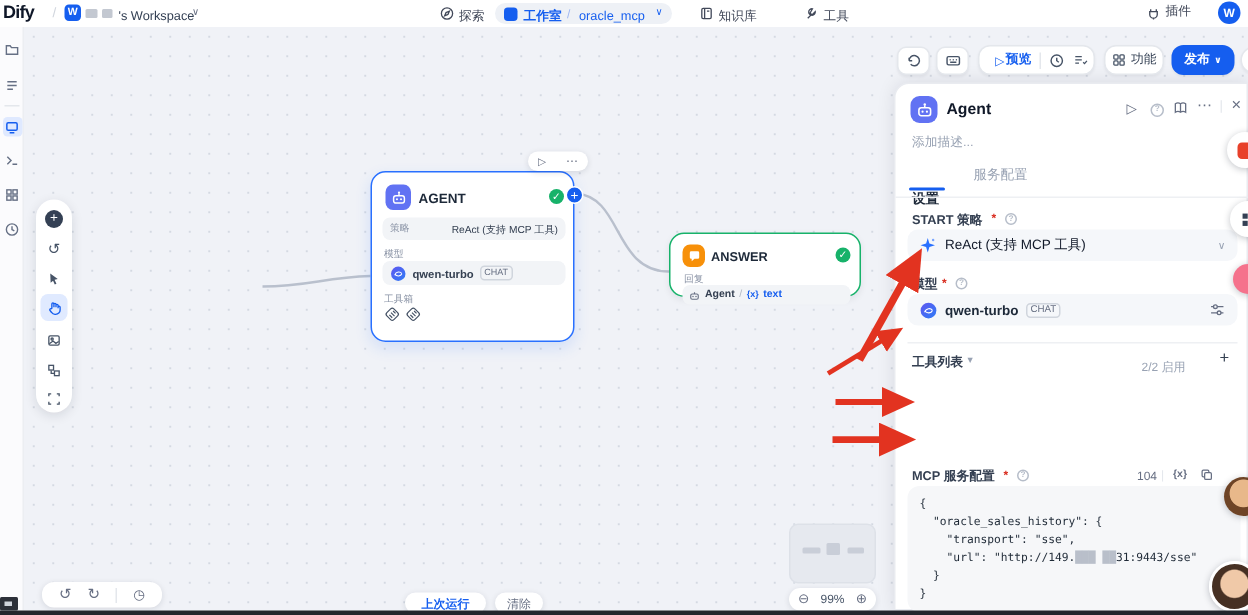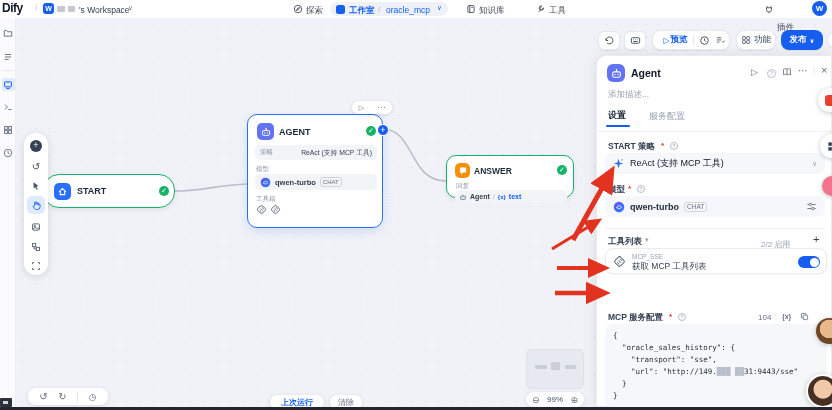--- a/index.html
+++ b/index.html
@@ -117,21 +117,21 @@
           <path d="M9 3 a3.5 3.5 0 1 0 3 3 L8.5 9.5 L6.5 7.5 Z M8 9 L4 13"></path>
         </svg>
     </span>
     <span class="abs tb-txt" style="left:549px;top:4.5px">工具</span>
 
     <span class="abs" style="left:764px;top:4px">
       <svg width="10" height="10" viewBox="0 0 16 16" fill="none" stroke="#42495a" stroke-width="1.4">
           <path d="M5 6 V3.5 M11 6 V3.5 M4 6 h8 v3 a4 4 0 0 1 -8 0 Z M8 13 v1.5"></path>
         </svg>
     </span>
-    <span class="abs tb-txt" style="left:777px;top:22px">插件</span>
+    <span class="abs tb-txt" style="left:777px;top:2px">插件</span>
 
     <span class="abs badge-w" style="left:812px;top:1px;width:15px;height:15px;border-radius:50%;font-size:8px">W</span>
   </header>
 
   <aside class="appside">
     <span class="side-ic" style="top:10px">
       <svg width="10" height="10" viewBox="0 0 16 16" fill="none" stroke="currentColor" stroke-width="1.5">
           <path d="M2 4 h4 l1.5 2 H14 v7 H2 Z"></path>
         </svg>
       </span>
@@ -170,29 +170,20 @@
   </aside>
 
   <div class="canvas"></div>
 
 
   <svg class="abs" style="left:0;top:0;z-index:3" width="832" height="410">
     <path d="M175,191 C205,191 216,185 247,184" fill="none" stroke="#b9c0cd" stroke-width="1.6"></path>
     <path d="M384,129 C415,131 409,181 446,181" fill="none" stroke="#b9c0cd" stroke-width="1.6"></path>
   </svg>
 
-  <div class="node" style="left:43px;top:174px;width:132px;height:34px;border:1.5px solid #17b26a;border-radius:16px">
-    <span class="abs nicon" style="left:10px;top:8px;width:17px;height:17px;background:#2970ff">
-      <svg width="11" height="11" viewBox="0 0 16 16" fill="none" stroke="#fff" stroke-width="1.6">
-          <path d="M3 8.5 L8 3.5 L13 8.5 M4.8 7.5 V12.5 H11.2 V7.5"></path>
-        </svg>
-    </span>
-    <span class="abs node-title" style="left:33px;top:10.5px">START</span>
-    <span class="abs check" style="left:115px;top:11px;width:10px;height:10px">✓</span>
-  </div>
 
   <div class="abs pill" style="left:352px;top:101px;width:40px;height:13px;justify-content:space-around;z-index:6">
     <span style="font-size:7px;color:#676f83">▷</span>
     <span style="font-size:8px;color:#676f83">⋯</span>
   </div>
 
   <div class="node" style="left:247px;top:114px;width:136px;height:114px;border:1.5px solid #2970ff;box-shadow:0 4px 10px rgba(41,112,255,.15)">
     <span class="abs nicon" style="left:9px;top:8px;width:17px;height:17px;background:#6172f3">
       <svg width="12" height="12" viewBox="0 0 16 16" fill="none" stroke="#fff" stroke-width="1.3">
           <rect x="3.2" y="6" width="9.6" height="6.5" rx="2"></rect>
@@ -378,21 +369,21 @@
       <svg width="10" height="10" viewBox="0 0 16 16" fill="none" stroke="#676f83" stroke-width="1.4">
           <path d="M8 3.5 C6.5 2.5 4 2.5 2.5 3.5 V12.5 C4 11.5 6.5 11.5 8 12.5 C9.5 11.5 12 11.5 13.5 12.5 V3.5 C12 2.5 9.5 2.5 8 3.5 V12"></path>
         </svg>
       </span>
     <span class="abs" style="left:201px;top:9px;font-size:10px;color:#676f83">⋯</span>
     <span class="abs" style="left:216px;top:9px;font-size:9px;color:#e4e7ec">|</span>
     <span class="abs" style="left:224px;top:8px;font-size:11px;color:#676f83">×</span>
 
     <span class="abs" style="left:11px;top:33px;font-size:8.5px;color:#98a2b3">添加描述...</span>
 
-    <span class="abs" style="left:11px;top:53px;font-size:9px;font-weight:bold;color:#1d2939">设置</span>
+    <span class="abs" style="left:11px;top:70px;font-size:9px;font-weight:bold;color:#1d2939">设置</span>
     <span class="abs" style="left:52px;top:54px;font-size:9px;color:#98a2b3">服务配置</span>
     <span class="tabs-underline" style="left:9px;top:69px;width:24px"></span>
     <span class="divider" style="left:0;top:75px;width:236px"></span>
 
     <span class="abs p-lbl" style="left:11px;top:85px">START 策略</span>
     <span class="abs req" style="left:64px;top:85px">*</span>
     <span class="abs info-c" style="left:73px;top:86px">?</span>
     <div class="field" style="left:8px;top:97px;width:220px;height:21px;padding:0 8px;gap:6px">
       <svg width="11" height="11" viewBox="0 0 16 16">
           <path d="M8 1 L9.6 6.4 L15 8 L9.6 9.6 L8 15 L6.4 9.6 L1 8 L6.4 6.4 Z" fill="#2970ff"></path>
@@ -419,31 +410,20 @@
         </svg>
     </div>
 
     <span class="divider" style="left:8px;top:172px;width:220px"></span>
 
     <span class="abs p-lbl" style="left:11px;top:180px">工具列表</span>
     <span class="abs" style="left:48px;top:180px;font-size:7px;color:#98a2b3">▾</span>
     <span class="abs gray8" style="left:164px;top:183px">2/2 启用</span>
     <span class="abs" style="left:216px;top:177px;font-size:11px;color:#354052">+</span>
 
-    <div class="card" style="left:8px;top:192px;width:222px;height:26px">
-      <span class="abs" style="left:7px;top:6px">
-        <svg width="13" height="13" viewBox="0 0 16 16" fill="none" stroke="#475467" stroke-width="1.2">
-            <rect x="3.2" y="3.2" width="9.6" height="9.6" rx="2.2" transform="rotate(45 8 8)"></rect>
-            <path d="M5.2 8.6 l2.8 2.8 M6.8 6.4 l3.4 3.4 M8.8 4.8 l2.4 2.4"></path>
-          </svg>
-        </span>
-      <span class="abs" style="left:26px;top:4px;font-size:6.5px;color:#98a2b3">MCP_SSE</span>
-      <span class="abs" style="left:26px;top:12px;font-size:8.5px;color:#354052">获取 MCP 工具列表</span>
-      <span class="toggle" style="left:192px;top:7px"></span>
-    </div>
 
     <span class="abs p-lbl" style="left:11px;top:256px">MCP 服务配置</span>
     <span class="abs req" style="left:72px;top:256px">*</span>
     <span class="abs info-c" style="left:81px;top:257px">?</span>
     <span class="abs gray8" style="left:161px;top:257px;color:#676f83">104</span>
     <span class="abs" style="left:177px;top:256px;font-size:8px;color:#e4e7ec">|</span>
     <span class="abs" style="left:185px;top:257px;font-size:7px;color:#676f83;font-weight:bold">{x}</span>
     <span class="abs" style="left:203px;top:256px">
       <svg width="9" height="9" viewBox="0 0 16 16" fill="none" stroke="#676f83" stroke-width="1.5">
           <rect x="5.5" y="5.5" width="8" height="8" rx="1.5"></rect>

